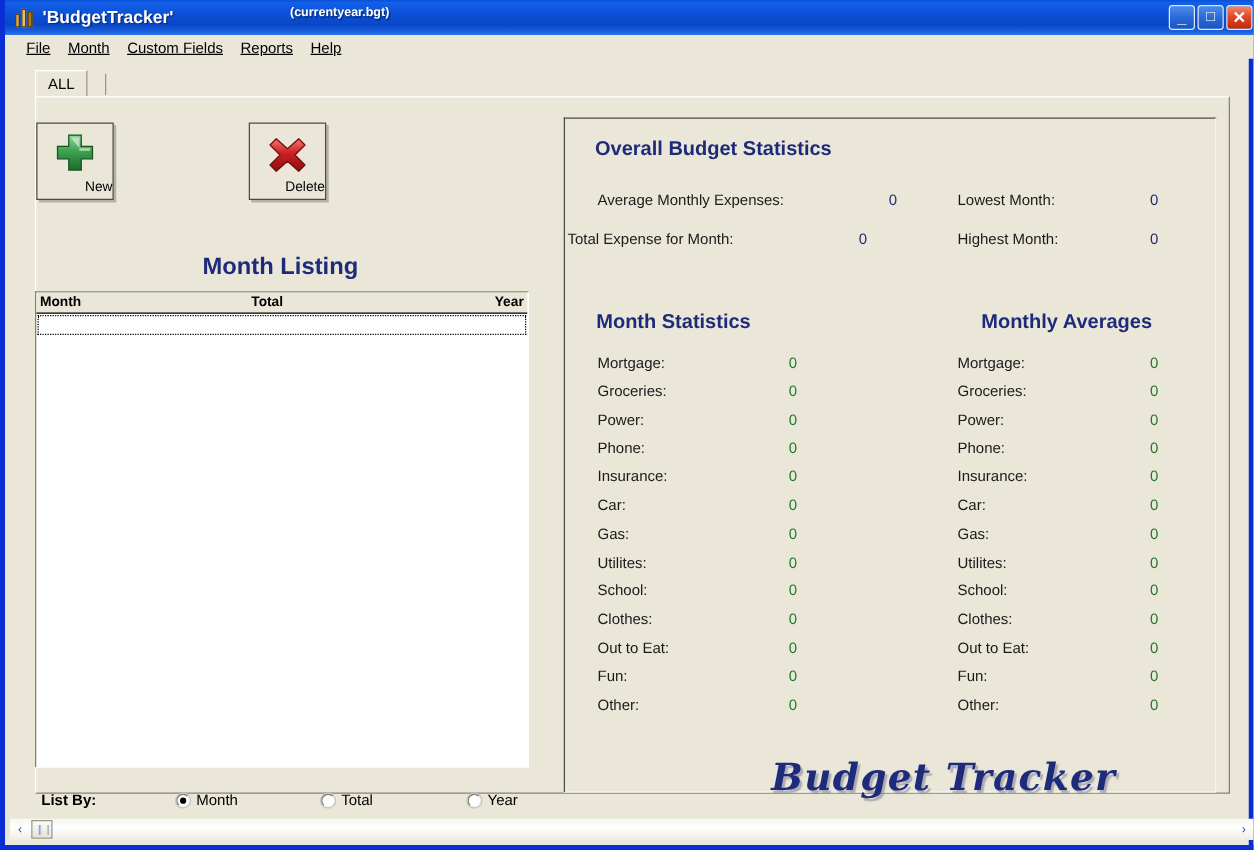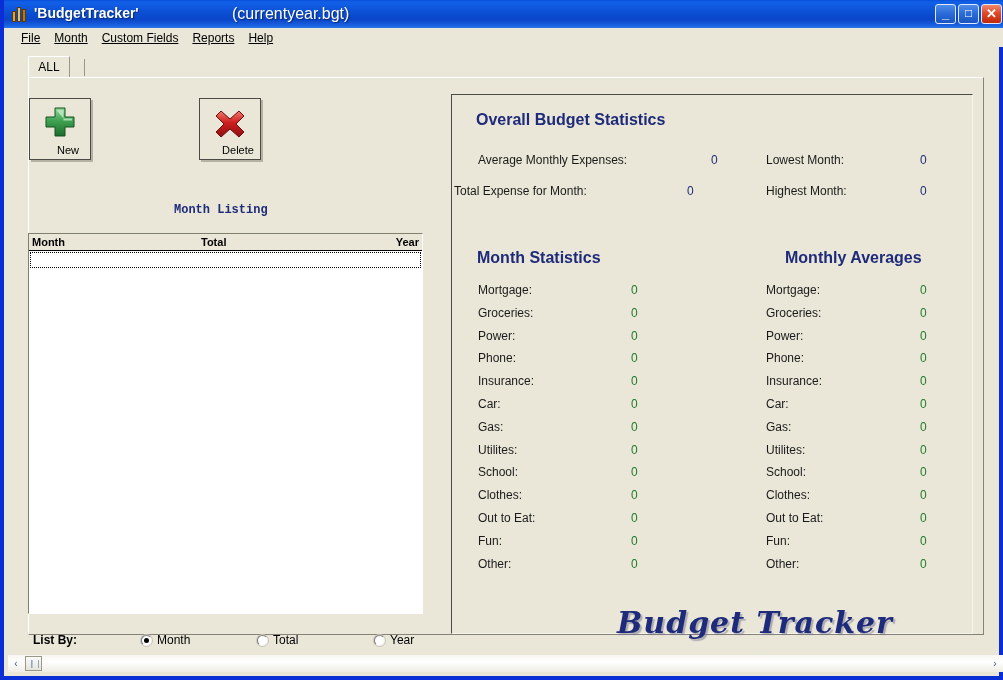--- a/index.html
+++ b/index.html
@@ -62,22 +62,22 @@
     color: #ffffff;
     font-size: 14px;
     font-weight: bold;
     text-shadow: 1px 1px 1px rgba(0,0,0,0.45);
     white-space: nowrap;
   }
   .title-file {
     position: absolute;
     left: 228px; top: 5px;
     color: #ffffff;
-    font-size: 16px;
-    font-weight: normal;
+    font-size: 10px;
+    font-weight: bold;
     text-shadow: 1px 1px 1px rgba(0,0,0,0.45);
     white-space: nowrap;
   }
   .winbtns {
     position: absolute;
     right: 5px; top: 4px;
     display: flex;
     gap: 2px;
   }
   .winbtn {
@@ -179,41 +179,41 @@
     box-shadow: 2px 2px 0 #b5b2a4;
     box-sizing: border-box;
     cursor: pointer;
     text-align: center;
   }
   .toolbtn .lbl {
     position: absolute;
     left: 16px; right: 0; bottom: 3px;
     font-size: 11px;
     color: #000;
+    text-align: right;
   }
   .toolbtn .ico {
     position: absolute;
     left: 0; right: 0; top: 6px;
     height: 34px;
   }
   #btn-new  { left: 25px; }
   #btn-edit { left: 110px; }
   #btn-del  { left: 195px; }
 
   
   .heading {
     position: absolute;
     color: #1e2a7a;
     font-weight: bold;
     white-space: nowrap;
   }
   #h-monthlisting {
-    left: 170px; top: 203px;
-    font-size: 12px;
-    font-family: Liberation Mono, monospace;
+    left: 158px; top: 203px;
+    font-size: 19px;
   }
   #h-overall {
     left: 472px; top: 111px;
     font-size: 16px;
   }
   #h-monthstats {
     left: 473px; top: 249px;
     font-size: 16px;
   }
   #h-monthavg {

